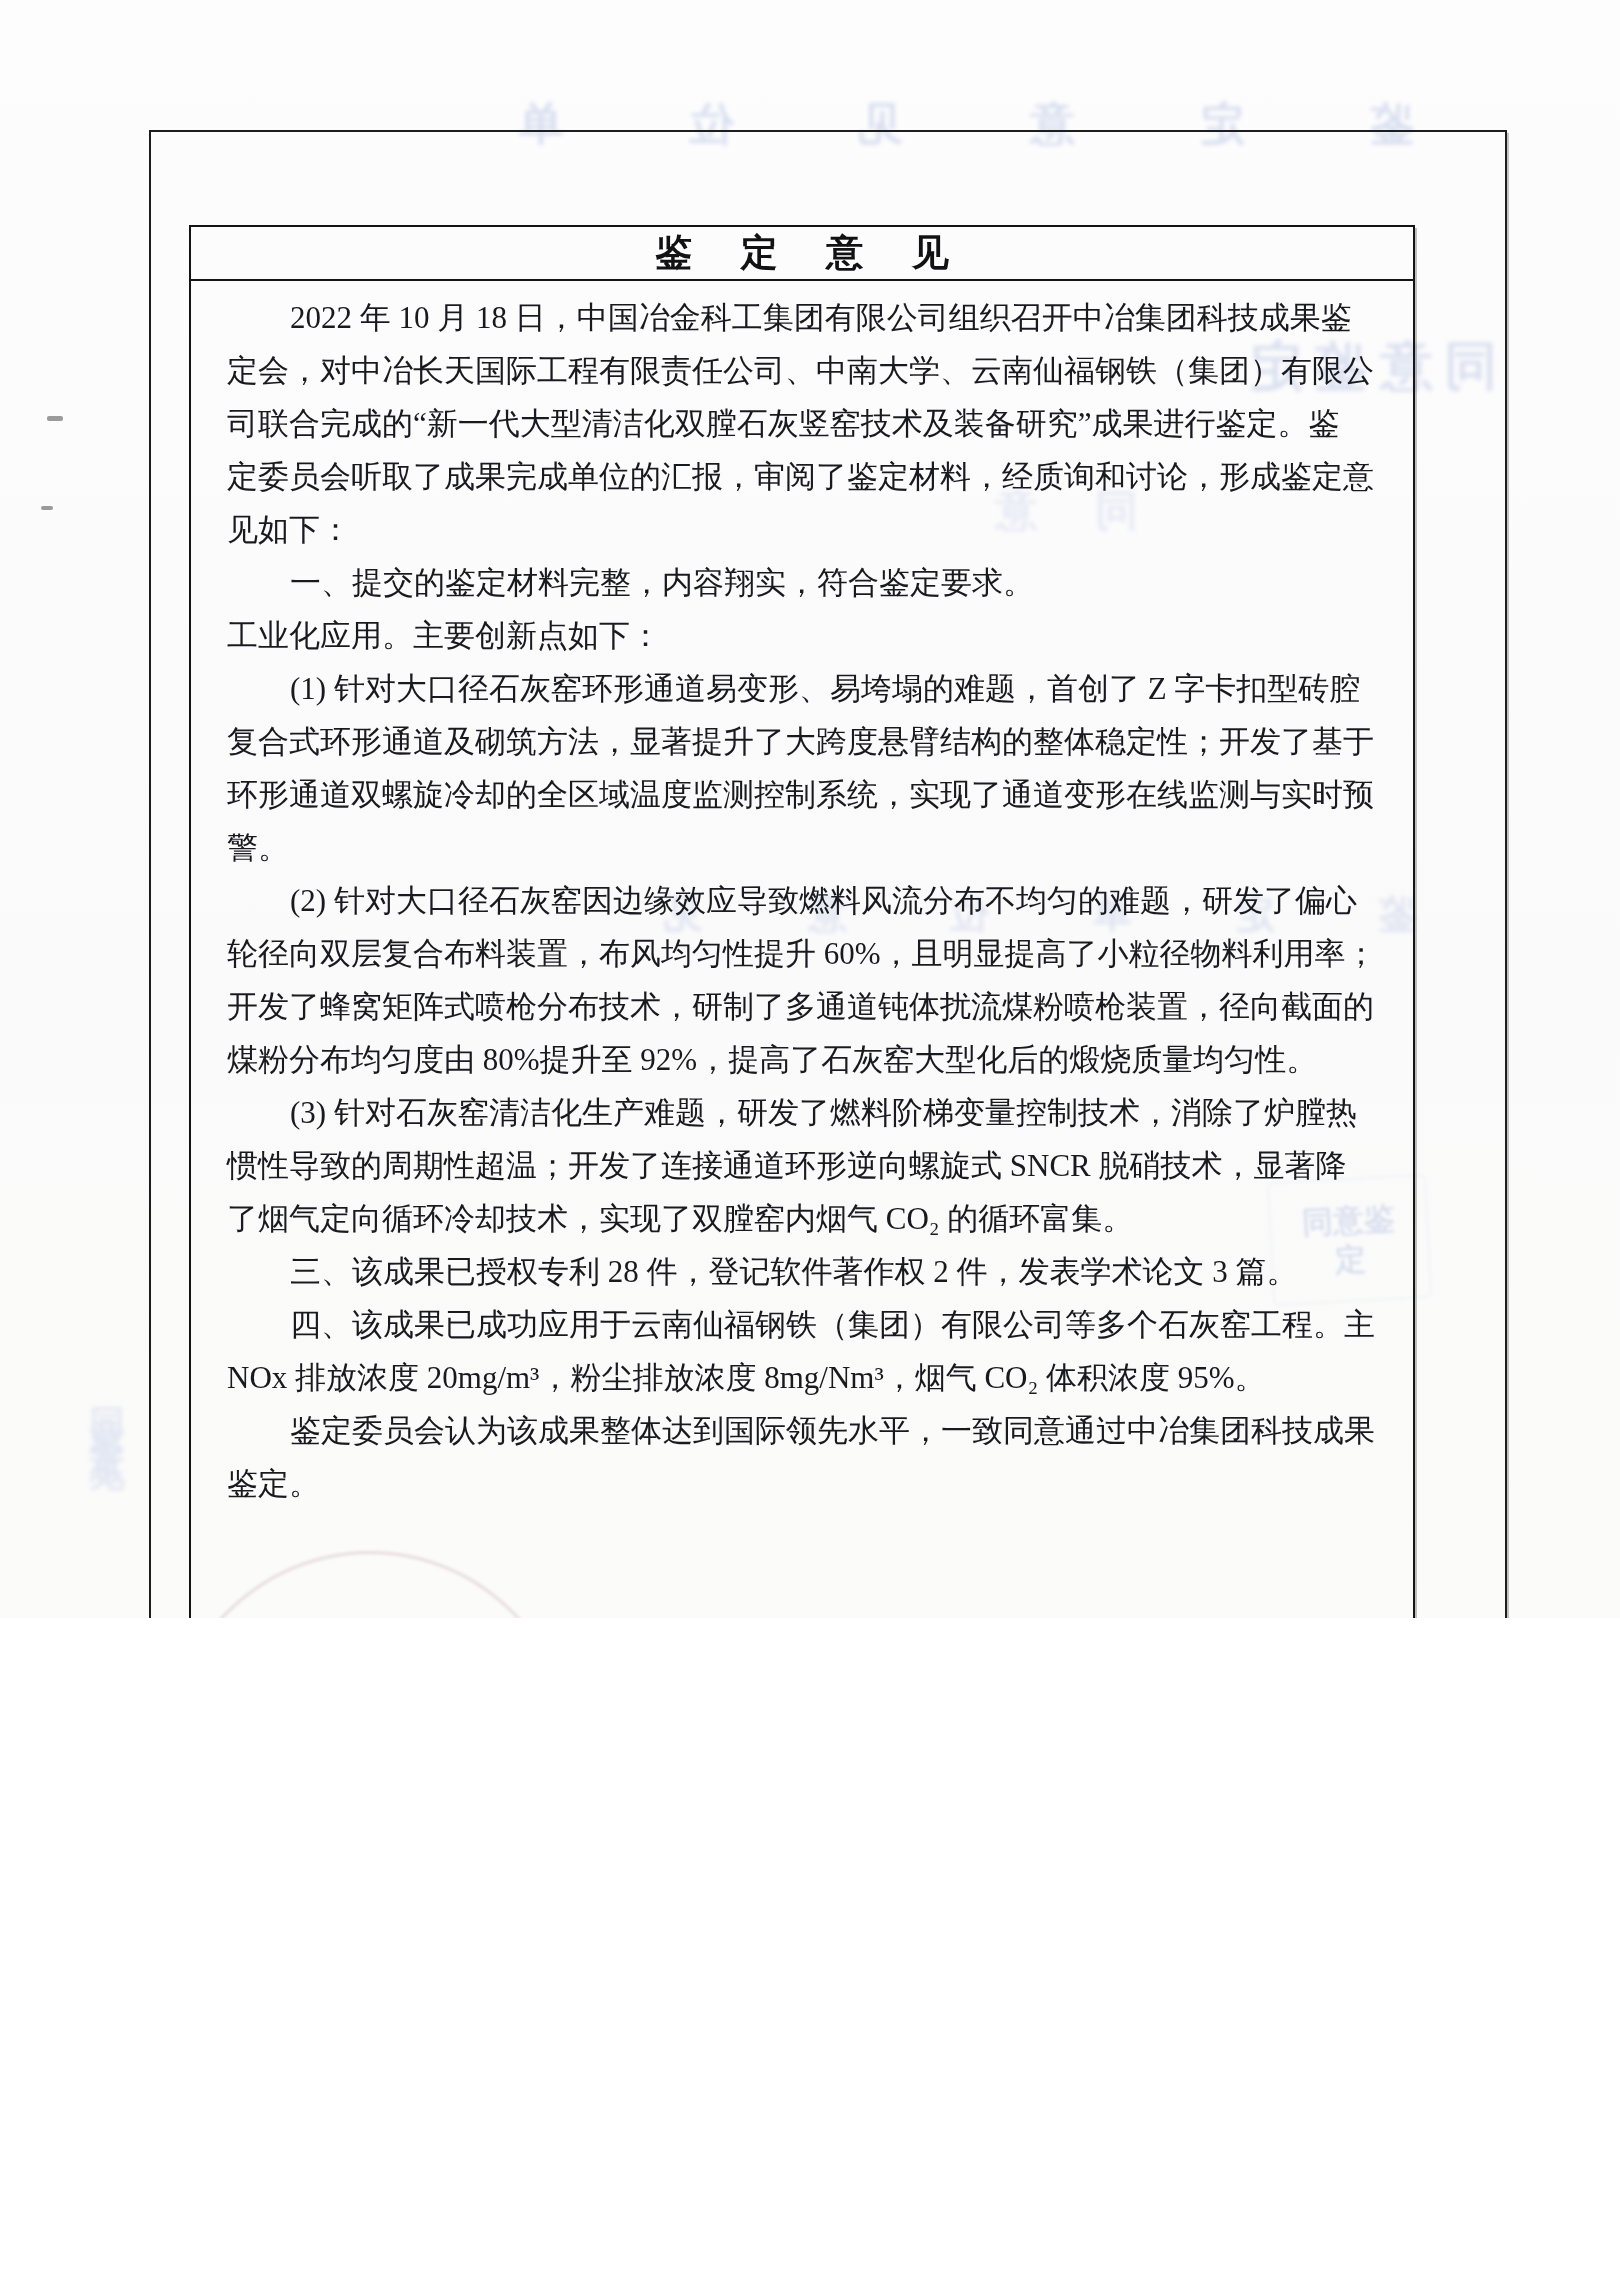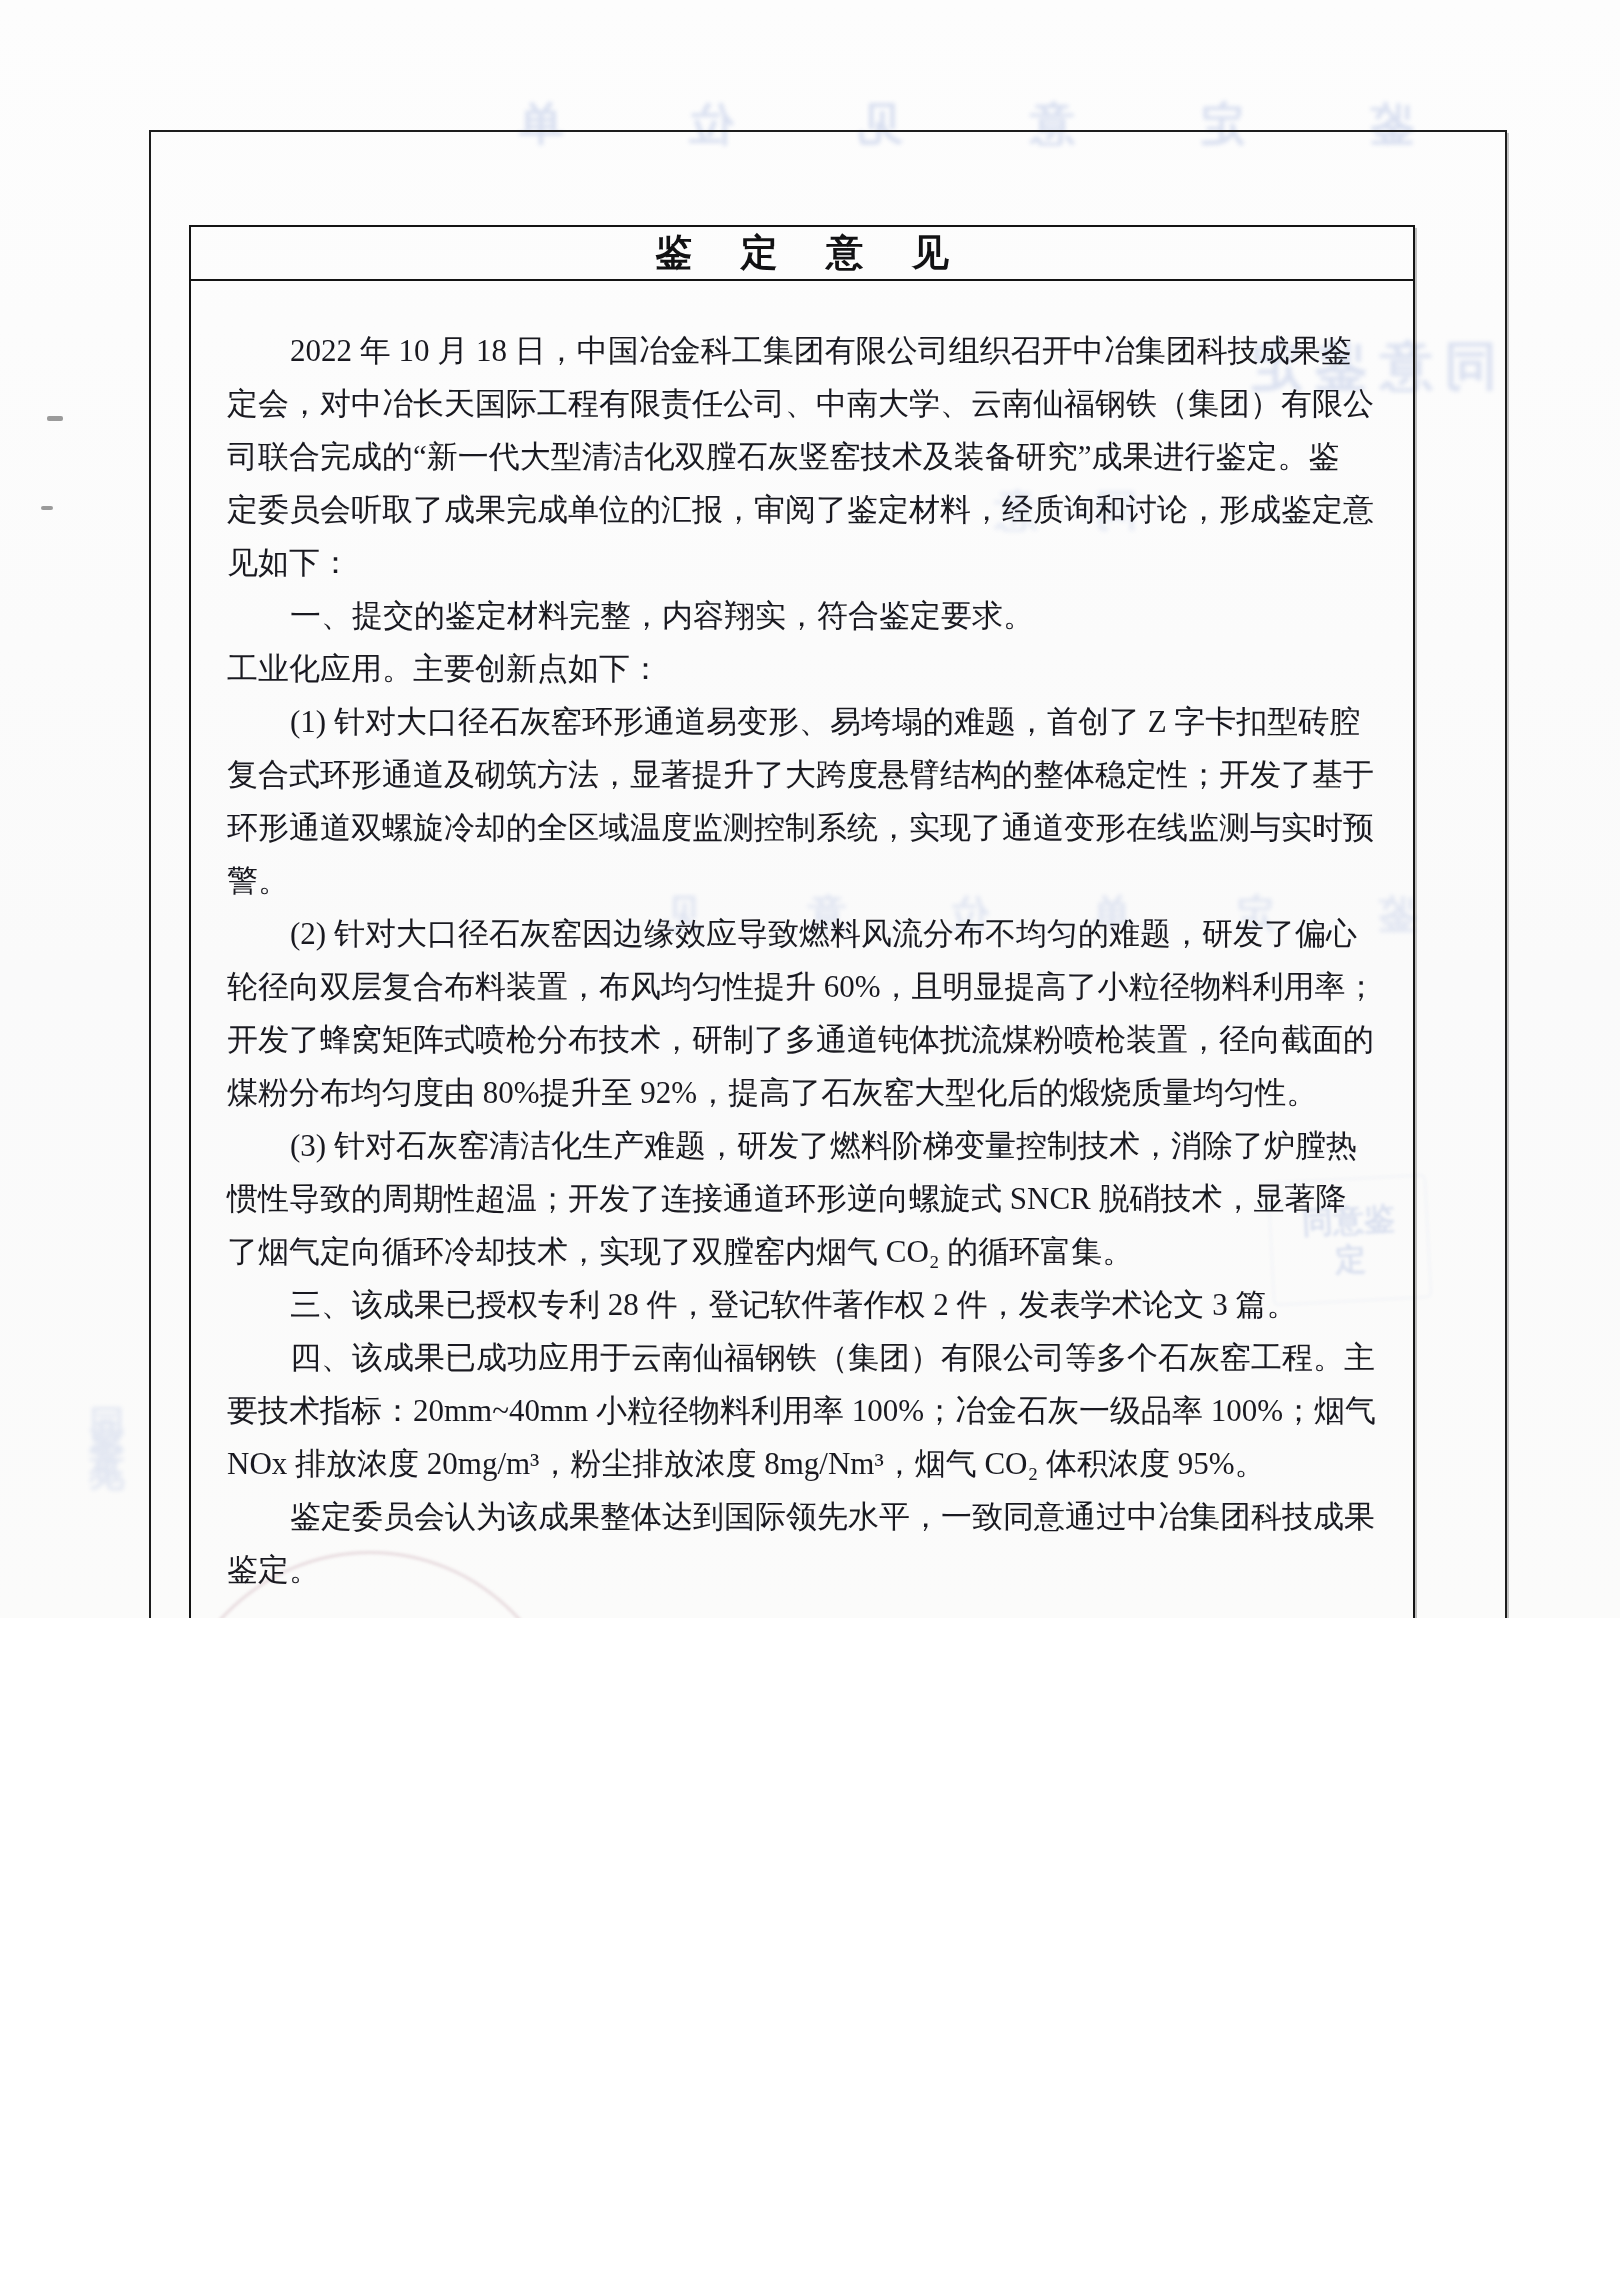--- a/index.html
+++ b/index.html
@@ -21,21 +21,21 @@
     border:2.9px solid #141414;
     box-shadow:2px 2.9px 0 rgba(50,50,50,.3);
   }
   .title-bar{
     height:52px;border-bottom:2.9px solid #141414;
     display:flex;align-items:center;justify-content:center;
     font-size:37px;font-weight:bold;letter-spacing:19.6px;text-indent:19.6px;
     color:#121214;
   }
   .body-lines{
-    position:absolute;left:227px;top:324px;width:1171px;
+    position:absolute;left:227px;top:291px;width:1171px;
   }
   .ln{
     height:53px;line-height:53px;font-size:31px;white-space:nowrap;
     color:#191920;
   }
   .ind{padding-left:63px;}
   .sig-label{position:absolute;font-size:38px;color:#191920;white-space:nowrap;}
   .date-line{position:absolute;left:1017px;top:1858px;font-size:31px;color:#191920;white-space:nowrap;}
   .sig-svg{position:absolute;}
   .sig-svg path{fill:none;stroke:#2b2b33;stroke-linecap:round;stroke-linejoin:round;}
@@ -103,21 +103,20 @@
     <div class="ln">警。</div>
     <div class="ln ind">(2) 针对大口径石灰窑因边缘效应导致燃料风流分布不均匀的难题，研发了偏心</div>
     <div class="ln">轮径向双层复合布料装置，布风均匀性提升 60%，且明显提高了小粒径物料利用率；</div>
     <div class="ln">开发了蜂窝矩阵式喷枪分布技术，研制了多通道钝体扰流煤粉喷枪装置，径向截面的</div>
     <div class="ln">煤粉分布均匀度由 80%提升至 92%，提高了石灰窑大型化后的煅烧质量均匀性。</div>
     <div class="ln ind">(3) 针对石灰窑清洁化生产难题，研发了燃料阶梯变量控制技术，消除了炉膛热</div>
     <div class="ln">惯性导致的周期性超温；开发了连接通道环形逆向螺旋式 SNCR 脱硝技术，显著降</div>
     <div class="ln">了烟气定向循环冷却技术，实现了双膛窑内烟气 CO₂ 的循环富集。</div>
     <div class="ln ind">三、该成果已授权专利 28 件，登记软件著作权 2 件，发表学术论文 3 篇。</div>
     <div class="ln ind">四、该成果已成功应用于云南仙福钢铁（集团）有限公司等多个石灰窑工程。主</div>
-    <div class="ln">要技术指标：20mm~40mm 小粒径物料利用率 100%；冶金石灰一级品率 100%；烟气</div>
     <div class="ln">NOx 排放浓度 20mg/m³，粉尘排放浓度 8mg/Nm³，烟气 CO₂ 体积浓度 95%。</div>
     <div class="ln ind">鉴定委员会认为该成果整体达到国际领先水平，一致同意通过中冶集团科技成果</div>
     <div class="ln">鉴定。</div>
   </div>
 
   <div class="sig-label" style="left:274px;top:1741px;">鉴定委员会主任：</div>
 
   <svg class="sig-svg" style="left:505px;top:1692px;" width="132" height="120" viewBox="0 0 135 122">
     <path d="M78,8 C70,24 62,36 52,44" stroke-width="4"></path>
     <path d="M30,42 C45,22 72,20 74,34 C76,48 58,52 48,62 C40,70 58,66 70,62" stroke-width="4"></path>

